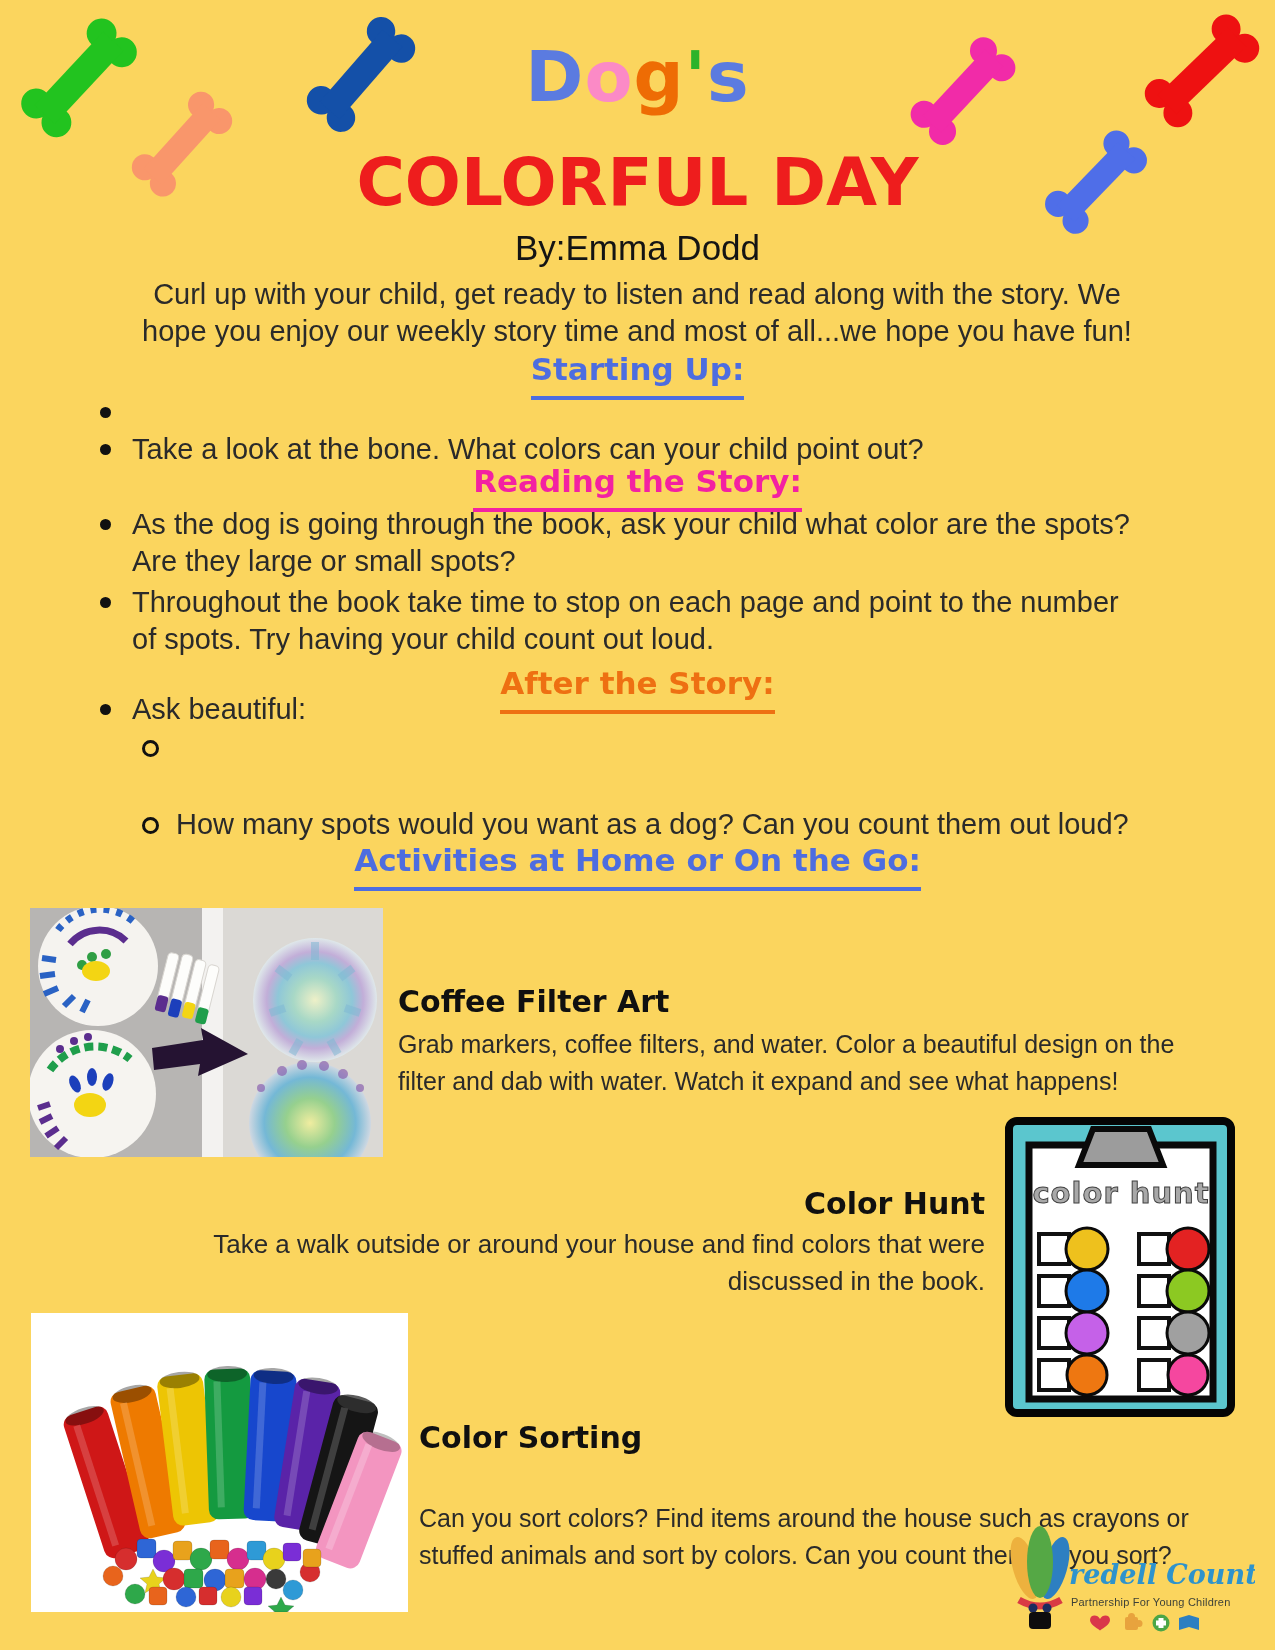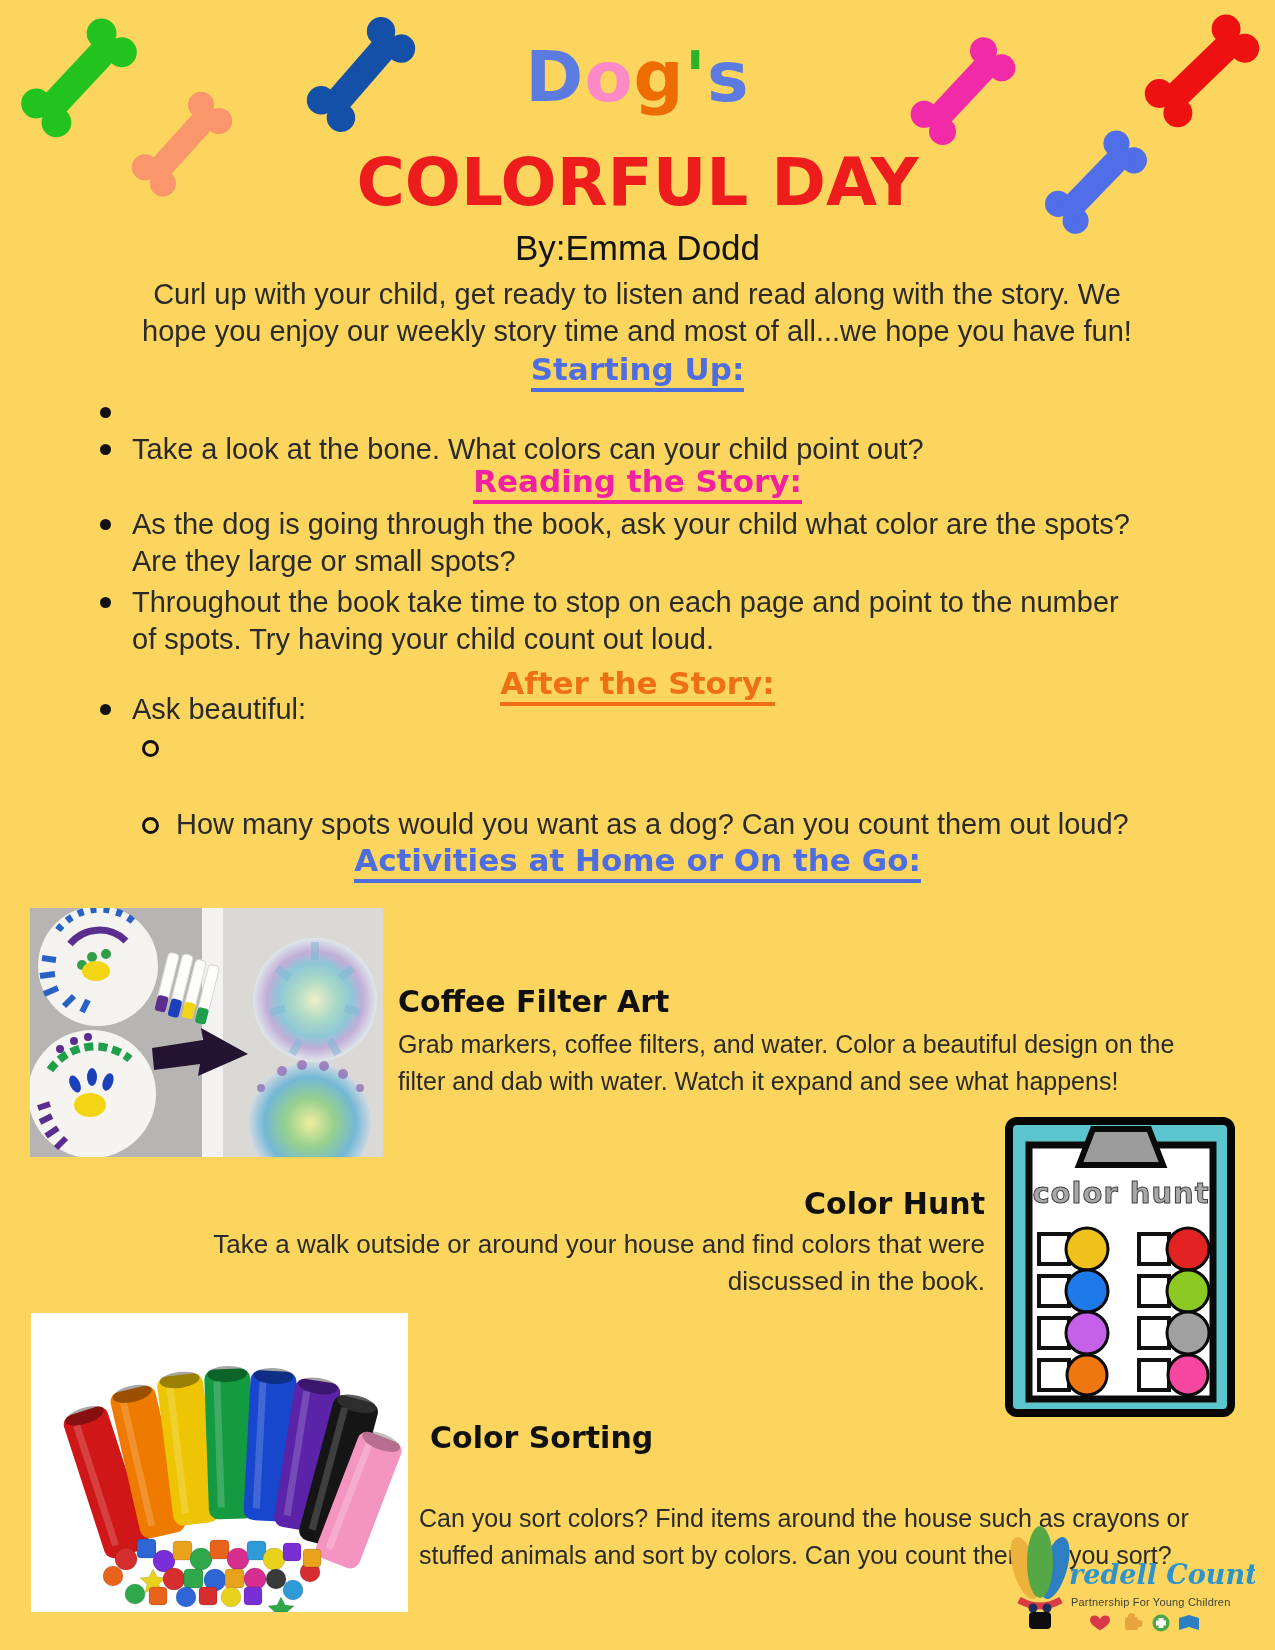--- a/index.html
+++ b/index.html
@@ -22,42 +22,42 @@
   .dogs{left:0;width:100%;top:36px;text-align:center;
         font-family:"DejaVu Sans",sans-serif;font-weight:bold;font-size:70px;letter-spacing:1px;}
   .tl0{color:#5b7be0;} .tl1{color:#fb8ac6;} .tl2{color:#ee6c04;} .tl3{color:#2db32a;} .tl4{color:#5b7be0;}
   .colorful{left:0;width:100%;top:144px;text-align:center;color:#ee1d1d;
         font-family:"DejaVu Sans",sans-serif;font-weight:bold;font-size:66px;letter-spacing:0px;}
   .byline{left:0;width:100%;top:228px;text-align:center;font-size:35px;color:#141414;}
   .intro{left:117px;width:1040px;top:276px;text-align:center;font-size:29px;line-height:37px;color:#2a2a2a;}
   
   .hwrap{position:absolute;left:0;width:100%;text-align:center;}
   .sec-h{display:inline-block;font-family:"DejaVu Sans",sans-serif;font-weight:bold;font-size:31px;
-         border-bottom:4px solid currentColor;padding-bottom:0px;line-height:1.15;}
+         border-bottom:4px solid currentColor;padding-bottom:8px;line-height:1.15;}
   .h-start{top:352px;} .h-start .sec-h{color:#4d6de0;}
   .h-read{top:464px;}  .h-read .sec-h{color:#f321a2;}
   .h-after{top:666px;} .h-after .sec-h{color:#ee7012;}
   .h-activ{top:843px;} .h-activ .sec-h{color:#4d6de0;}
   
   .bullet{position:absolute;left:98px;padding-left:34px;font-size:29px;line-height:37px;color:#2a2a2a;}
   .bullet .dot{position:absolute;left:2px;top:13px;width:11px;height:11px;border-radius:50%;background:#111;}
   .sub{position:absolute;left:140px;padding-left:36px;font-size:29px;line-height:37px;color:#2a2a2a;}
   .sub .ring{position:absolute;left:2px;top:11px;width:11px;height:11px;border-radius:50%;border:3px solid #111;background:transparent;}
   .pos-b1{top:394px;width:900px;} .pos-b2{top:431px;width:900px;}
   .pos-b3{top:506px;width:1040px;} .pos-b4{top:584px;width:1000px;}
   .pos-b5{top:691px;width:500px;}
   .pos-s1{top:729px;width:950px;} .pos-s2{top:806px;width:980px;}
   
   .act-title{position:absolute;font-family:"DejaVu Sans",sans-serif;font-weight:bold;font-size:30px;color:#101010;}
   .act-desc{position:absolute;font-size:25px;line-height:37px;color:#2a2a2a;}
   .coffee-title{left:398px;top:984px;}
   .coffee-desc{left:398px;top:1026px;width:830px;}
   .hunt-title{left:0px;top:1186px;width:985px;text-align:right;}
   .hunt-desc{left:105px;top:1226px;width:880px;text-align:right;font-size:26px;}
-  .sort-title{left:419px;top:1420px;margin-left:11px;}
+  .sort-title{left:419px;top:1420px;}
   .sort-desc{left:419px;top:1500px;width:800px;}
   .img-coffee{left:30px;top:908px;width:353px;height:249px;}
   .img-clipboard{left:1005px;top:1115px;width:230px;height:302px;}
   .img-sorting{left:31px;top:1313px;width:377px;height:299px;}
   .img-logo{left:1003px;top:1520px;width:252px;height:114px;}
   .card-title{font-family:"DejaVu Sans",sans-serif;font-weight:bold;font-size:29px;
               fill:#a8a8a8;stroke:#3f3f3f;stroke-width:1px;letter-spacing:1px;}
   .brand{font-family:"DejaVu Serif",serif;font-style:italic;font-weight:bold;font-size:27px;fill:#2e93cc;}
   .tagline{font-family:"Liberation Sans",sans-serif;font-size:11px;fill:#3c4038;letter-spacing:0.2px;}
 </style>

